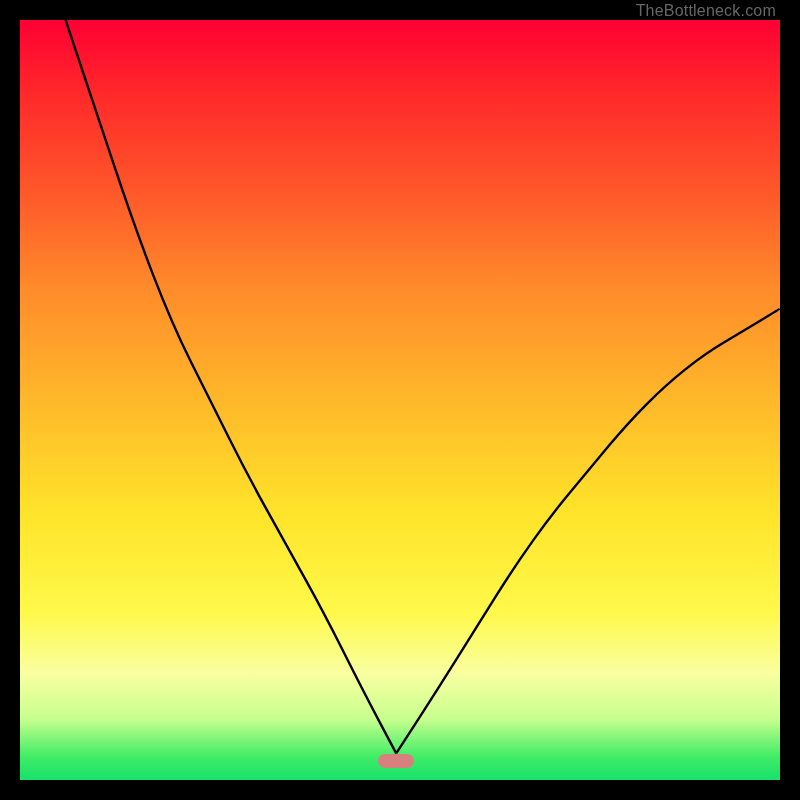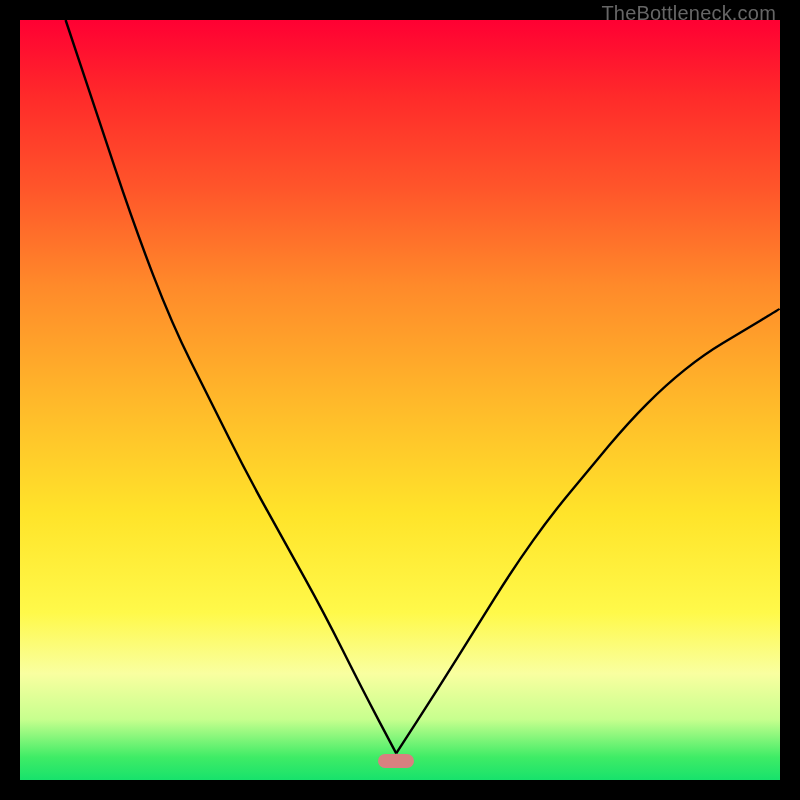--- a/index.html
+++ b/index.html
@@ -37,21 +37,21 @@
       #c7ff8e 92%,
       #3fec66 97%,
       #17e26c 100%
     );
   }
   .watermark {
     position: absolute;
     top: 2px;
     right: 24px;
     color: #666;
-    font-size: 20px;
+    font-size: 16px;
     font-weight: 500;
     letter-spacing: 0.2px;
     user-select: none;
   }
   .marker {
     position: absolute;
     width: 36px;
     height: 14px;
     border-radius: 7px;
     transform: translate(-50%, -50%);

